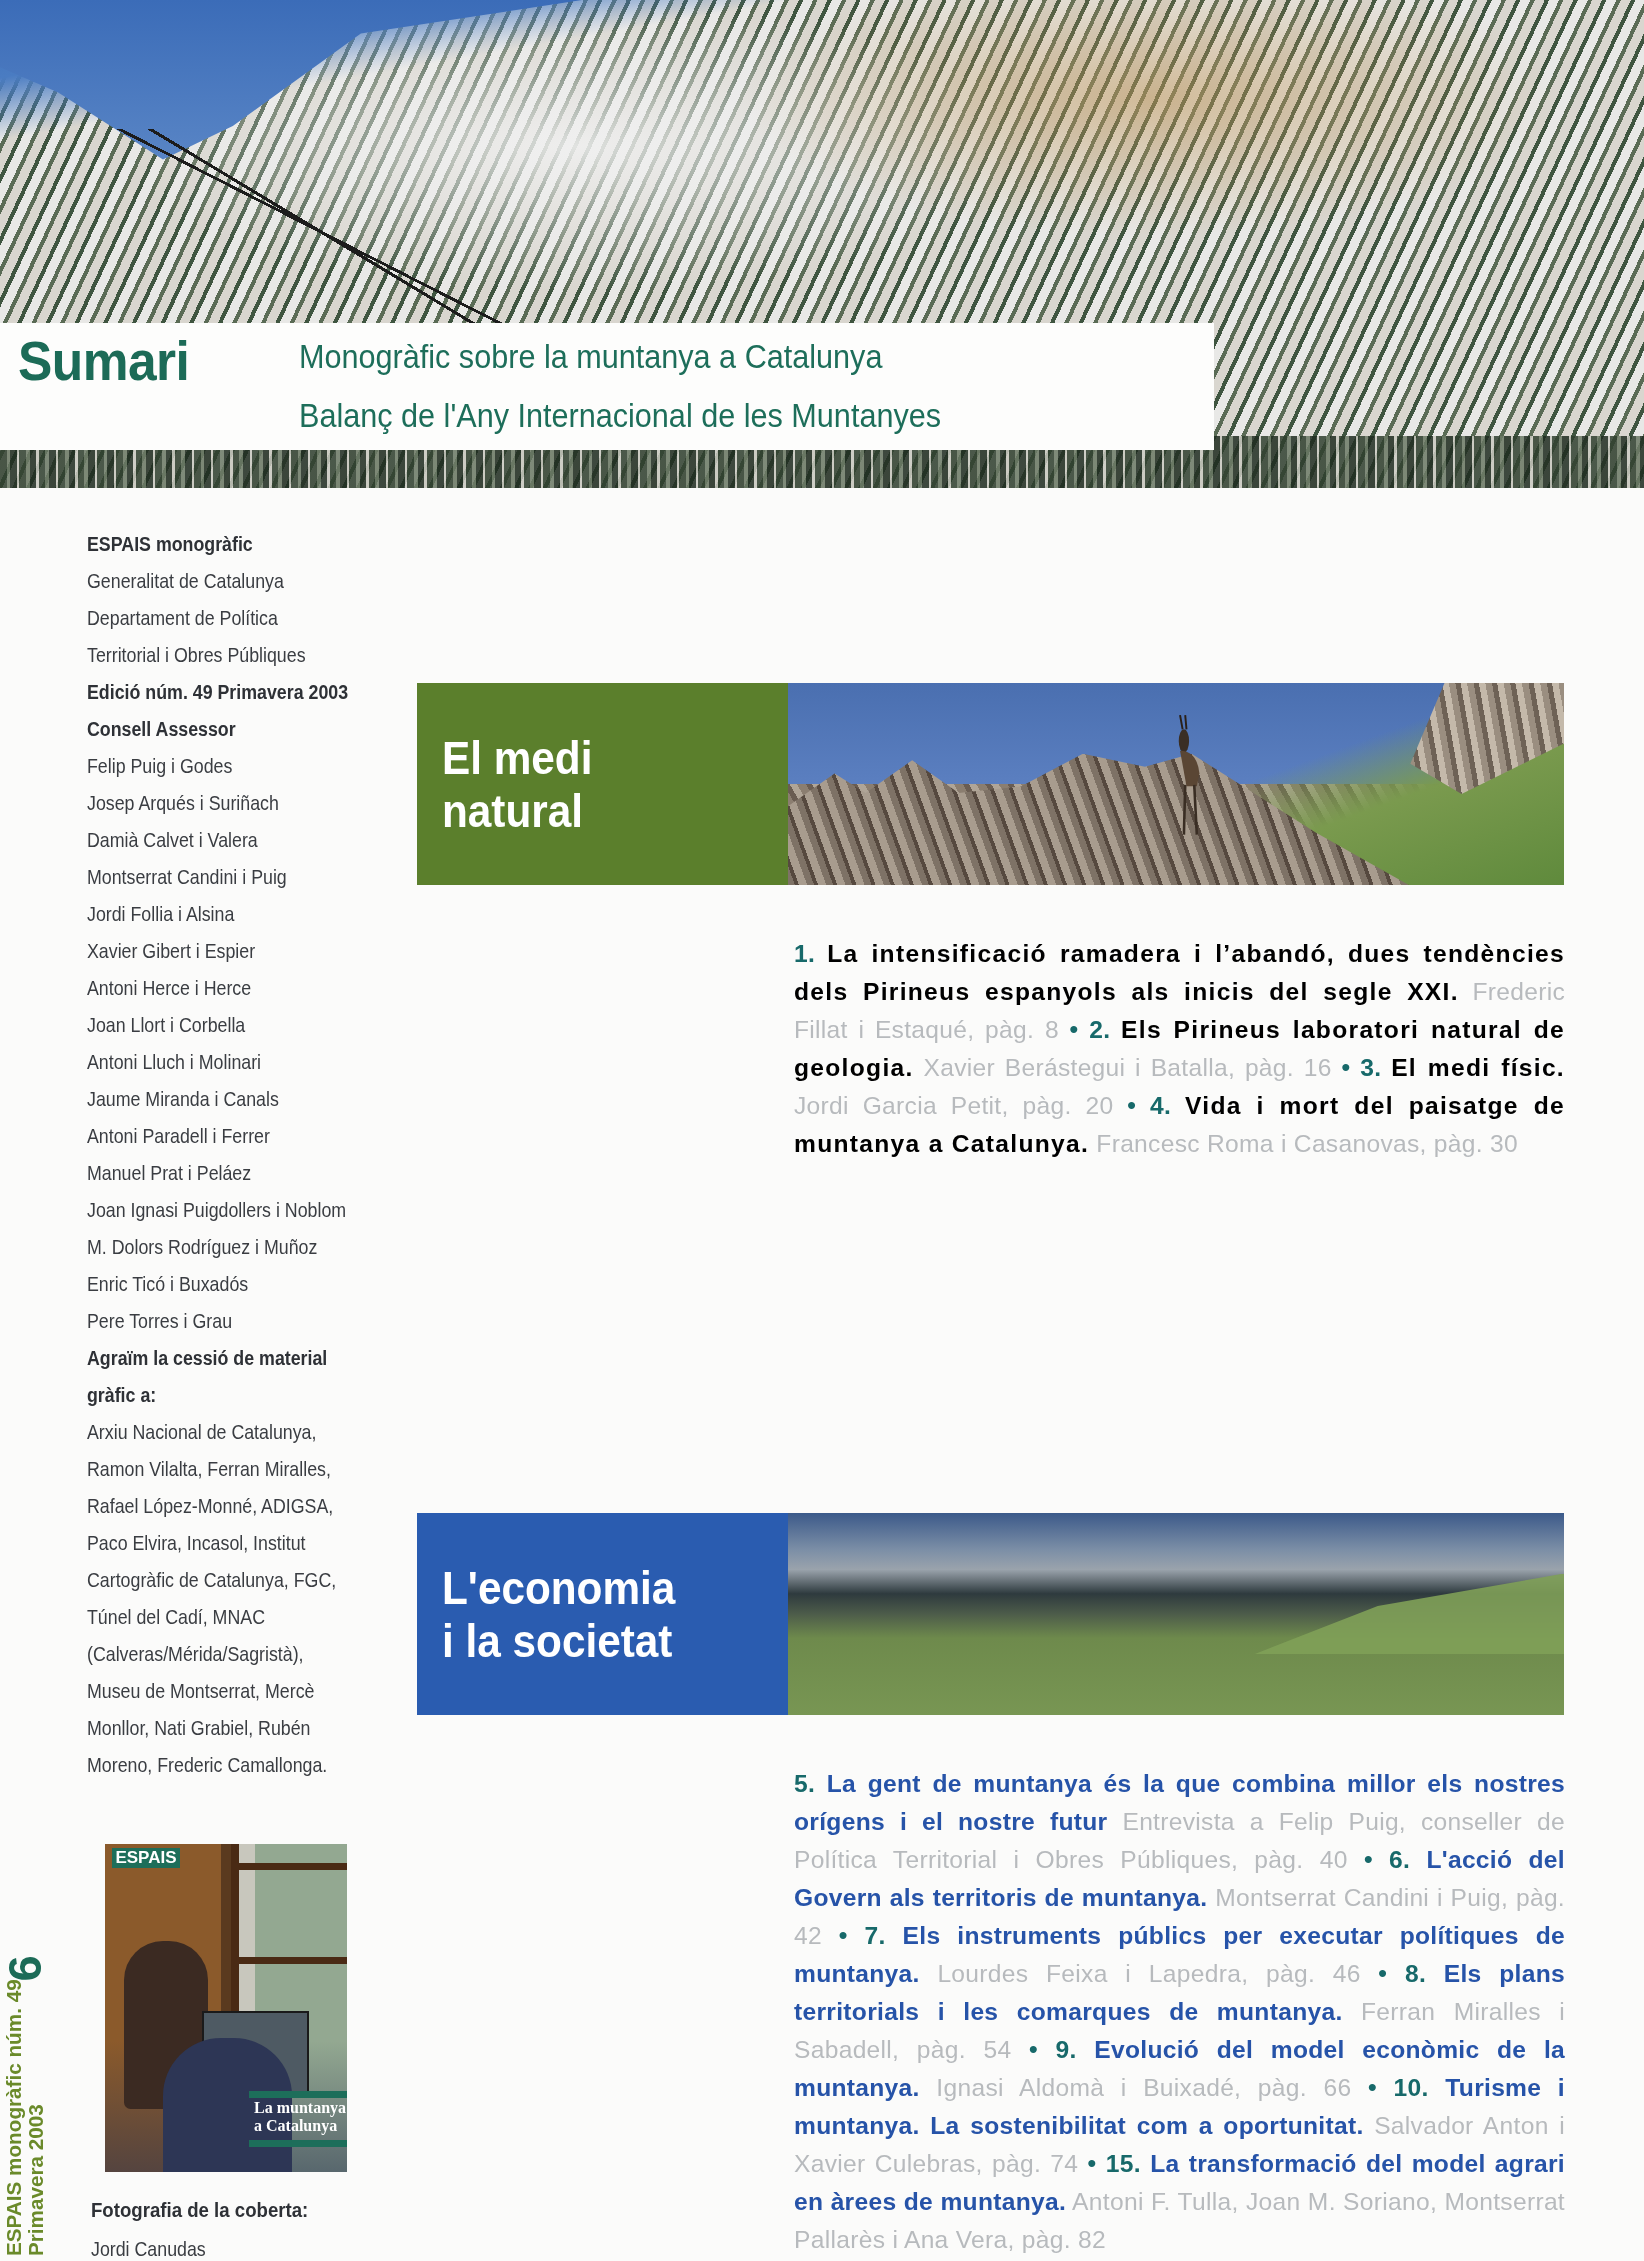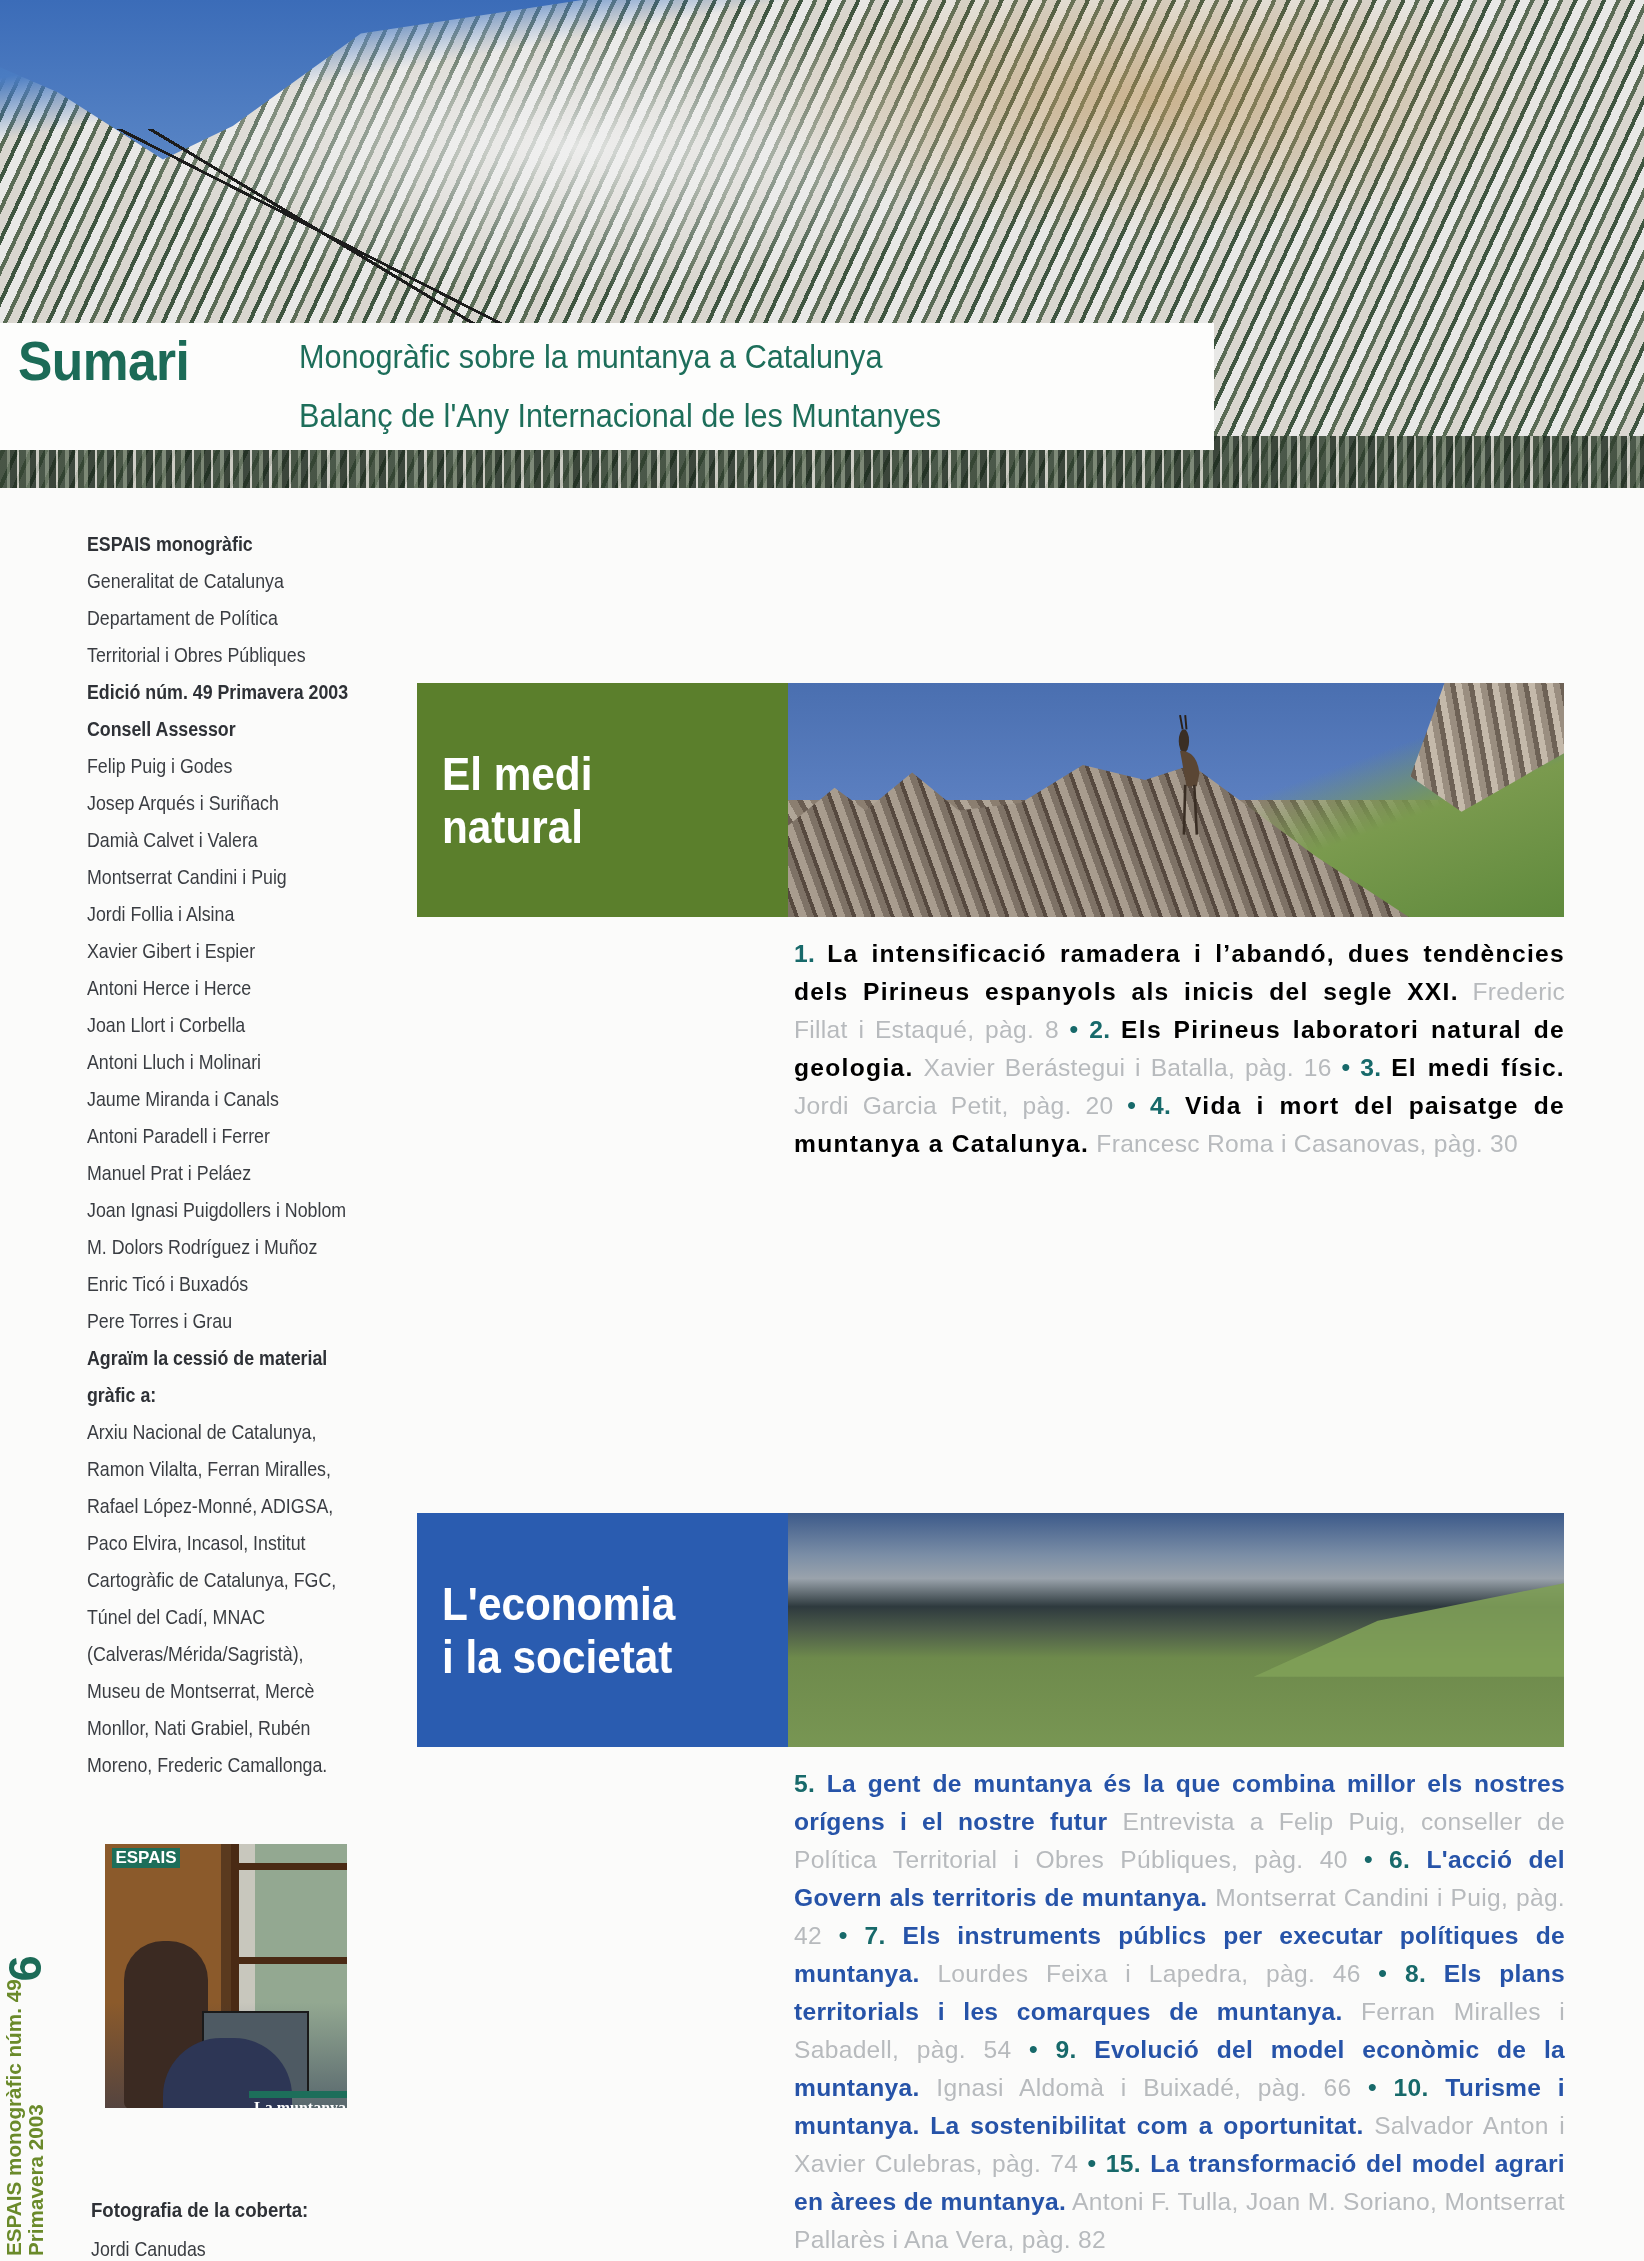--- a/index.html
+++ b/index.html
@@ -50,21 +50,21 @@
   }
   .subtitle.l1 { top:337px; }
   .subtitle.l2 { top:396px; }
 
   
   .left { position:absolute; left:87px; top:525px; width:310px; color:#3a3d42; }
   .left .row { font-size:20.7px; line-height:37px; white-space:nowrap; transform:scaleX(.86); transform-origin:left center; }
   .left .bold { font-weight:700; color:#2e3136; }
 
   .cover {
-    position:absolute; left:105px; top:1844px; width:242px; height:264px;
+    position:absolute; left:105px; top:1844px; width:242px; height:328px;
     background:
       linear-gradient(180deg, rgba(0,0,0,0) 60%, rgba(40,50,80,.55) 100%),
       linear-gradient(90deg, #8b5a2b 0 48%, #5a3a1f 48% 52%, #c8c7bd 52% 62%, #93a891 62% 100%);
     overflow:hidden;
   }
   .cover .win-bar { position:absolute; background:#4a2a14; }
   .cover .child1 { position:absolute; left:19.4px; top:97px; width:84px; height:168px; border-radius:39px 39px 6.5px 6.5px; background:#3b2a22; }
   .cover .child2 { position:absolute; left:58px; top:194px; width:129px; height:136px; border-radius:58px 58px 0 0; background:#2d3655; }
   .cover .screen { position:absolute; left:97px; top:167px; width:103px; height:78px; background:#4e5a63; border:2.6px solid #1a1a1a; }
   .cover .logo { position:absolute; left:6.5px; top:3.9px; color:#fff; font-weight:700; font-size:17px; background:#1d6e5a; padding:0 3.9px; }
@@ -77,21 +77,21 @@
     position:absolute; left:2.6px; top:2256px; transform:rotate(-90deg); transform-origin:left top;
     white-space:nowrap; color:#6a8a2a; font-weight:700; font-size:20.7px; line-height:22px;
   }
   .page-num {
     position:absolute; left:5.2px; top:1946px; width:39px; height:45px;
     color:#1c6b57; font-weight:700; font-size:47px; transform:rotate(-90deg);
     text-align:center; line-height:45px;
   }
 
   
-  .sec-banner { position:absolute; left:417px; width:1147px; height:234px; display:flex; }
+  .sec-banner { position:absolute; left:417px; width:1147px; height:202px; display:flex; }
   .sec-banner .label {
     width:371px; height:100%; color:#fff; font-weight:700; font-size:47px; line-height:53px;
     display:flex; align-items:center; padding-left:24.6px; box-sizing:border-box;
   }
   .sec-banner .label span { display:block; transform:scaleX(.9); transform-origin:left center; }
   .sec-banner .photo { flex:1; height:100%; position:relative; overflow:hidden; }
   .sec1 { top:683px; }
   .sec1 .label { background:#5b7f2c; }
   .sec1 .photo {
     background:

